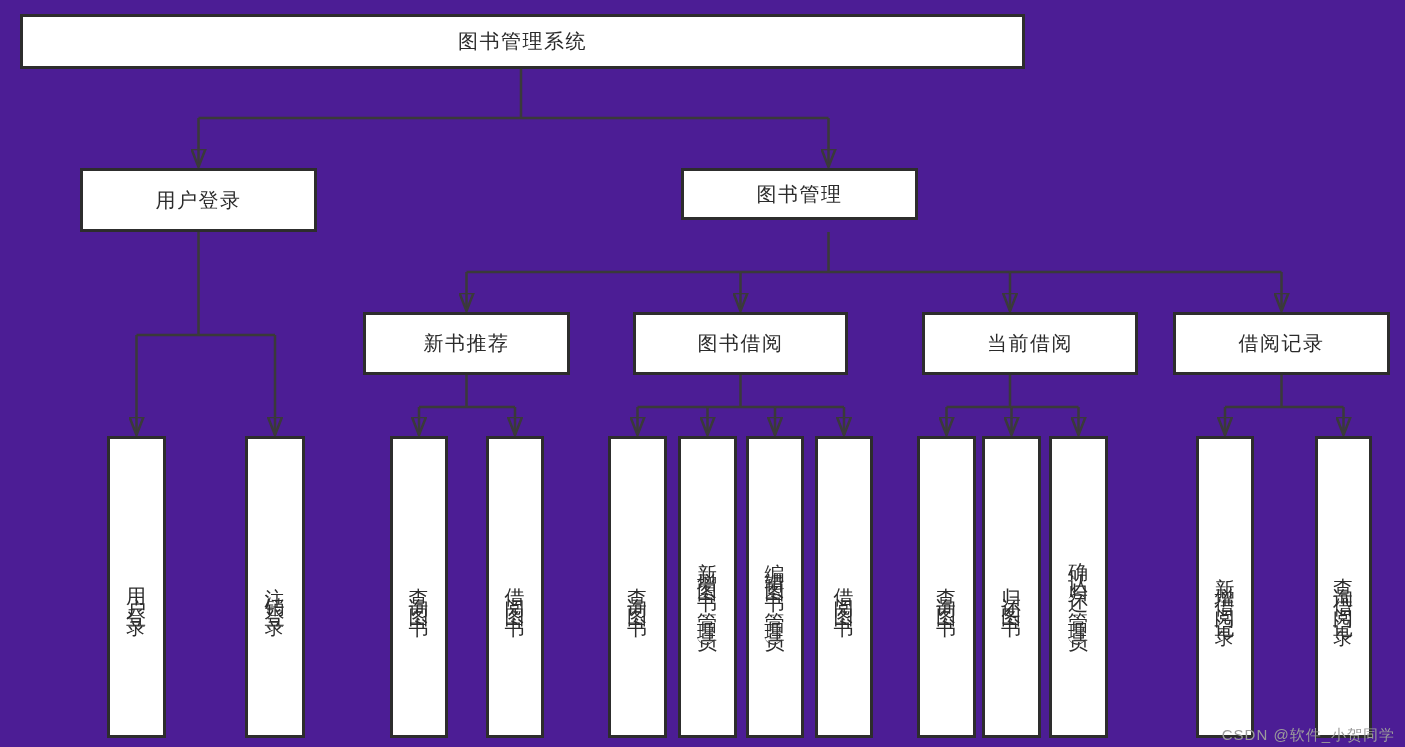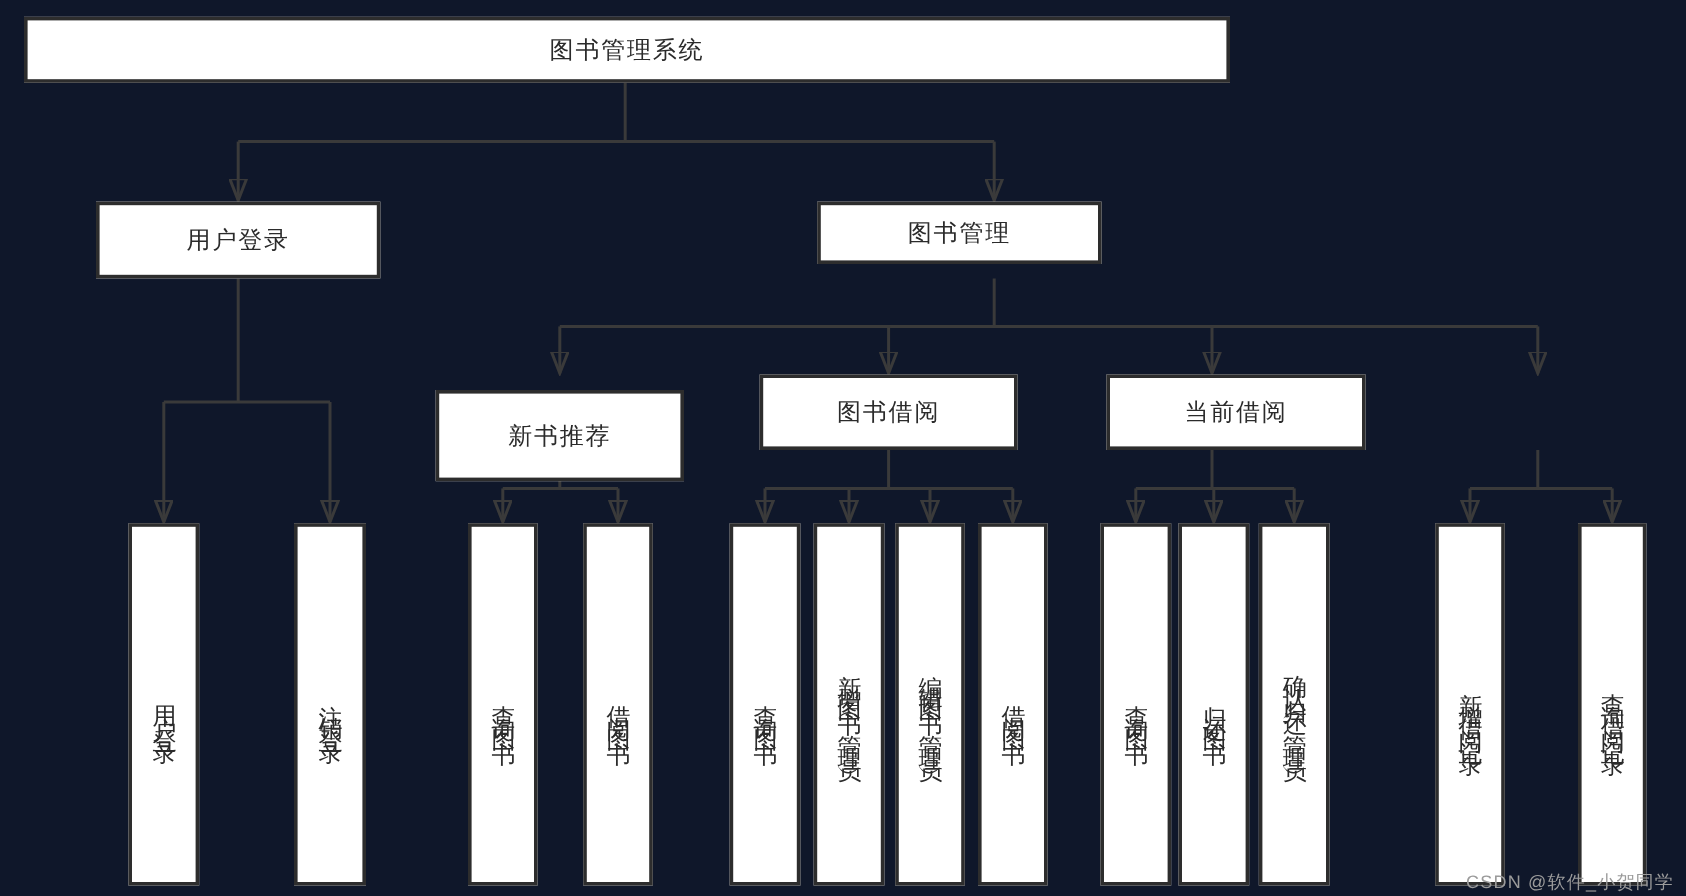--- a/index.html
+++ b/index.html
@@ -1,19 +1,19 @@
 <!DOCTYPE html>
 <html><head>
 <meta charset="utf-8">
 <style>
   html,body{margin:0;padding:0;background:#ffffff;}
   .canvas{
     position:relative;
     width:1405px;height:747px;
-    background:#0f172a;
+    background:#4c1d95;
     font-family:"Liberation Sans","DejaVu Sans",sans-serif;
     overflow:hidden;
   }
   .lines{position:absolute;left:0;top:0;pointer-events:none;}
   .lines path{stroke:#3a3a3a;stroke-width:2.5;fill:none;}
   .box{
     position:absolute;box-sizing:border-box;
     border:3px solid #2d2d2d;background:#ffffff;
     display:flex;align-items:center;justify-content:center;
     color:#2b2b2b;
@@ -69,23 +69,24 @@
     <path d="M1078.5 407 V435" marker-end="url(#arr)"></path>
     <path d="M1225 407 V435" marker-end="url(#arr)"></path>
     <path d="M1343.5 407 V435" marker-end="url(#arr)"></path>
   </svg>
 
   <div class="box hbox" style="left:20px;top:14px;width:1005px;height:55px;">图书管理系统</div>
 
   <div class="box hbox" style="left:80px;top:168px;width:237px;height:64px;">用户登录</div>
   <div class="box hbox" style="left:681px;top:168px;width:237px;height:52px;">图书管理</div>
 
-  <div class="box hbox" style="left:363px;top:312px;width:207px;height:76px;margin-top:13px;">新书推荐</div>
+  <div class="box hbox" style="left:363px;top:312px;width:207px;height:63px;">新书推荐</div>
   <div class="box hbox" style="left:633px;top:312px;width:215px;height:63px;">图书借阅</div>
   <div class="box hbox" style="left:902px;top:312px;width:216px;height:63px;margin-left:20px;">当前借阅</div>
+  <div class="box hbox" style="left:1173px;top:312px;width:217px;height:63px;">借阅记录</div>
 
   <div class="box vbox" style="left:107px;top:436px;width:59px;height:302px;">
     <span>用户登录</span>
   </div>
   <div class="box vbox" style="left:245px;top:436px;width:60px;height:302px;">
     <span>注销登录</span>
   </div>
 
   <div class="box vbox" style="left:390px;top:436px;width:58px;height:302px;">
     <span>查询图书</span>

